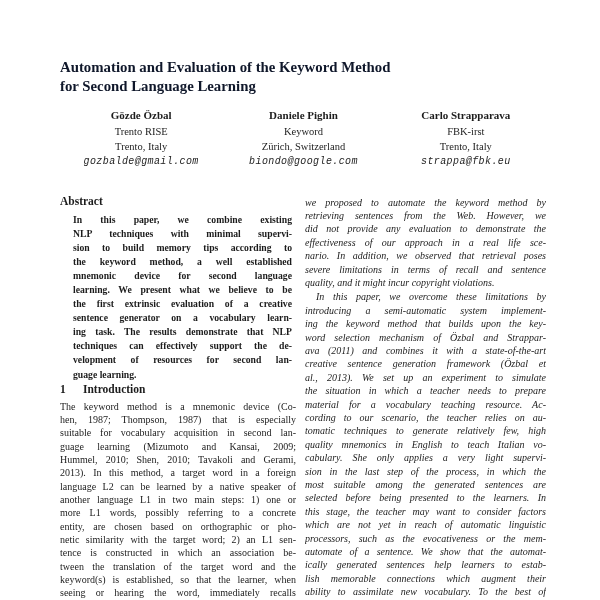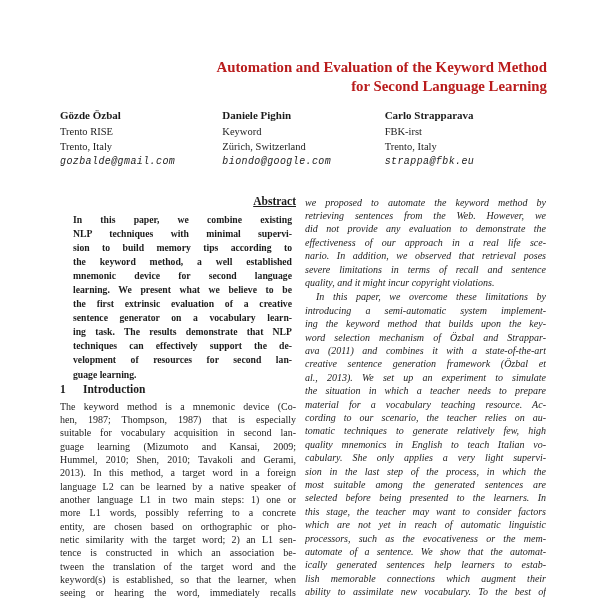--- a/index.html
+++ b/index.html
@@ -16,33 +16,33 @@
     -webkit-font-smoothing: antialiased;
   }
   .paper {
     box-sizing: border-box;
     width: 600px;
     height: 600px;
     padding: 58px 53px 0 60px;
   }
   .title {
     margin: 0;
-    text-align: right;
+    text-align: left;
     font-size: 14.8px;
     font-weight: bold;
     line-height: 19px;
-    color: #b91c1c;
+    color: #0f172a;
   }
   .authors {
     display: flex;
     margin-top: 12px;
   }
   .author {
     flex: 1;
-    text-align: left;
+    text-align: center;
   }
   .author-name {
     font-weight: bold;
     font-size: 11px;
     line-height: 15.5px;
   }
   .author-affil, .author-loc {
     font-size: 10.5px;
     line-height: 15px;
   }
@@ -54,25 +54,24 @@
     font-style: italic;
   }
   .columns {
     display: flex;
     margin-top: 25px;
     gap: 9px;
   }
   .col-left  { width: 236px; }
   .col-right { width: 241px; }
   .abstract-heading {
-    text-align: right;
+    text-align: left;
     font-weight: bold;
     font-size: 11.5px;
     line-height: 13px;
-    text-decoration: underline;
   }
   .abstract-body {
     margin: 5px 4px 0 13px;
     font-size: 9.7px;
     line-height: 14.1px;
     font-weight: bold;
   }
   .section-heading {
     font-weight: bold;
     font-size: 11.5px;

